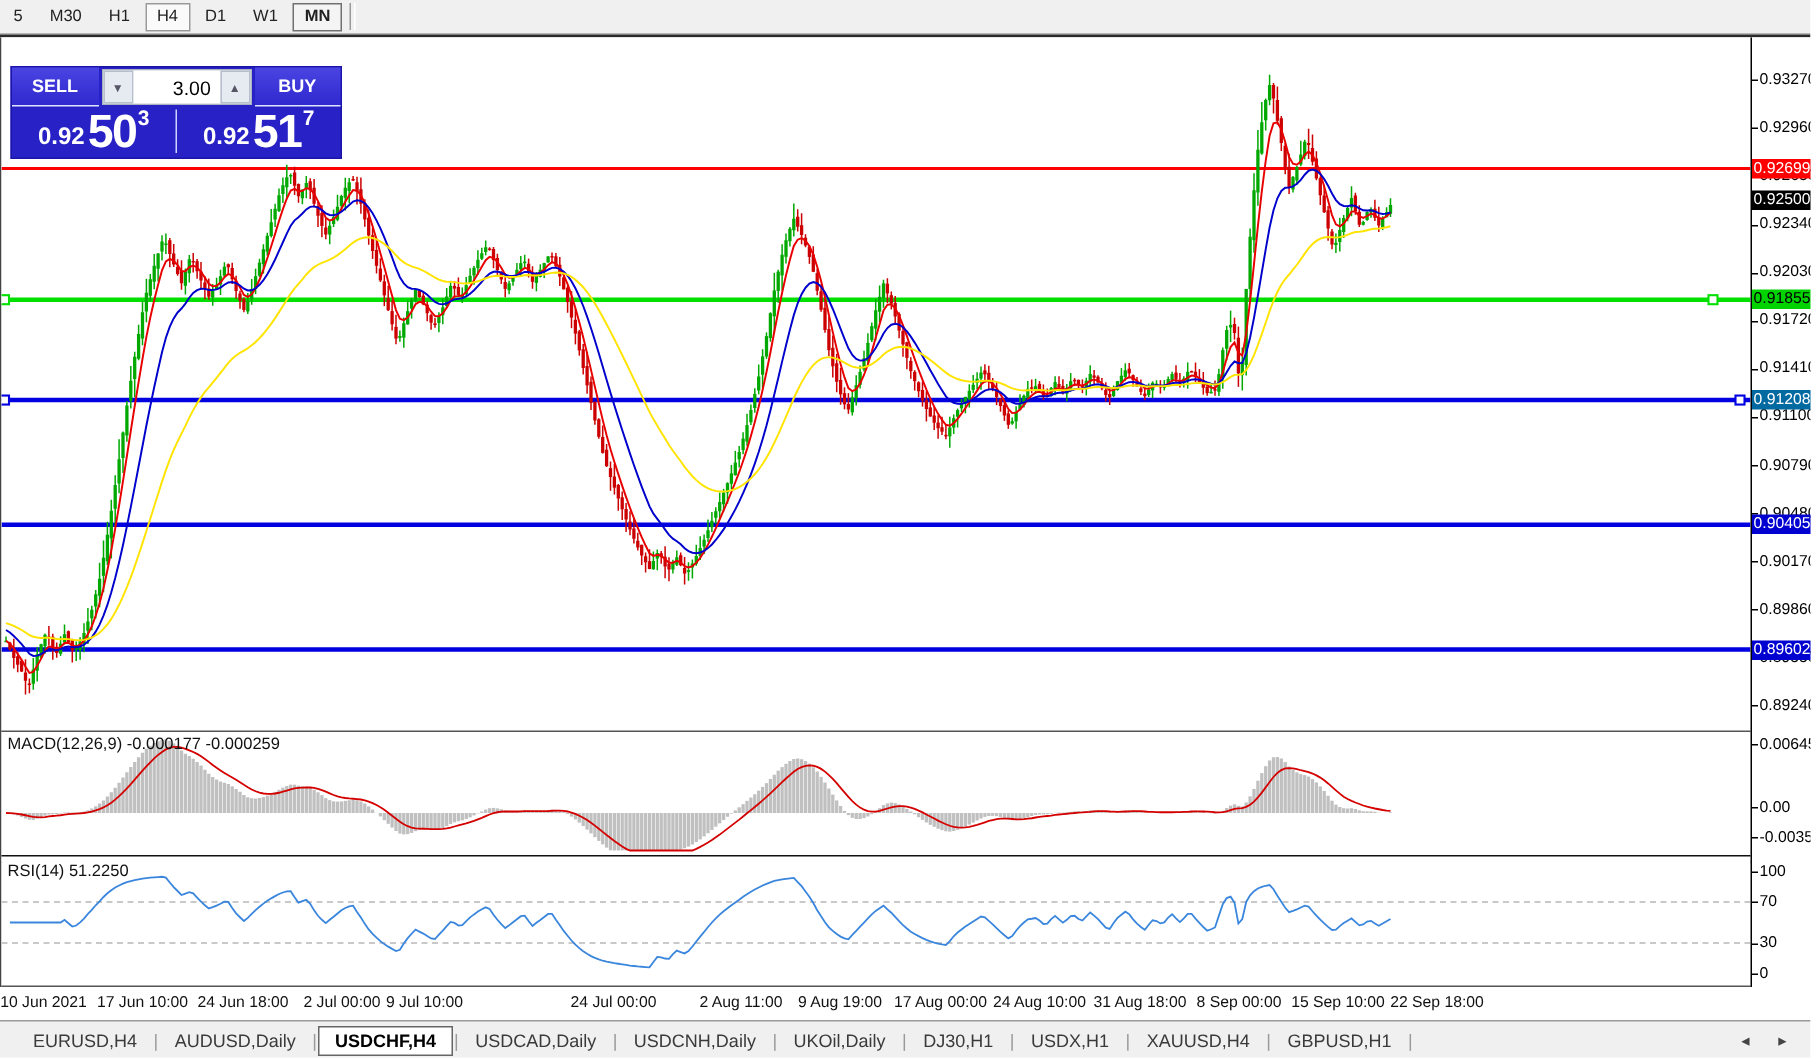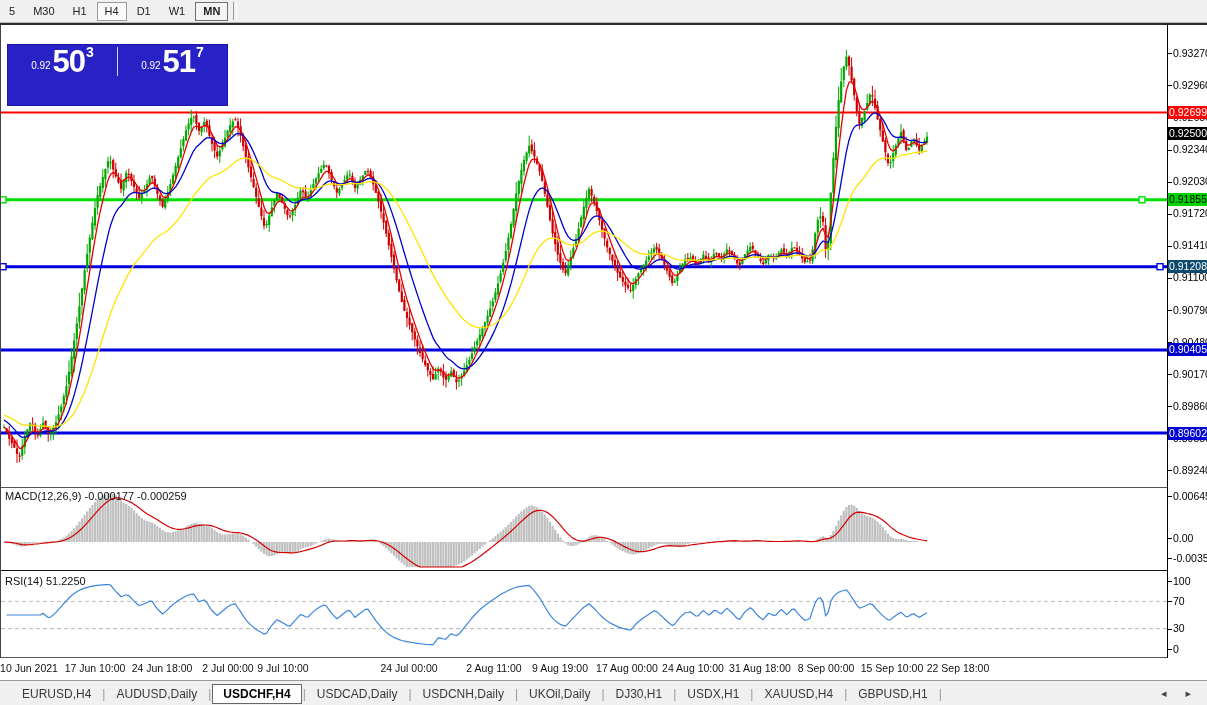--- a/index.html
+++ b/index.html
@@ -32,21 +32,21 @@
   #chart-title .tri{font-size:9px;vertical-align:1px;margin-right:3px;}
   #trade-panel{position:absolute;left:6px;top:19px;width:219px;height:60px;background:#2822c6;border:1px solid #1a15a8;}
   #tp-row1{display:flex;height:26px;align-items:stretch;}
   .tp-btn{width:58px;color:#fff;font-size:12px;font-weight:bold;text-align:center;line-height:24px;
     background:linear-gradient(#4a44e2,#2f29cf);border-bottom:1px solid #dfe4ff;cursor:default;}
   #tp-spinner{flex:1;display:flex;background:#dfe3ea;border:1px solid #aab2c0;margin:1px 2px;}
   #tp-dn,#tp-up{width:18px;background:#e6eaf1;color:#556;font-size:8px;text-align:center;line-height:22px;border:1px solid #b7bfcc;}
   #tp-vol{flex:1;background:#fff;border:none;font-size:13px;text-align:right;padding-right:6px;color:#000;width:50px;font-family:"Liberation Sans",sans-serif;}
   #tp-row2{display:flex;height:33px;}
   .tp-quote{flex:1;color:#fff;display:flex;align-items:flex-end;justify-content:center;padding-bottom:2px;}
-  .tp-quote .small{font-size:10px;font-weight:normal;margin-right:2px;line-height:20px;}
+  .tp-quote .small{font-size:16px;font-weight:bold;margin-right:2px;line-height:20px;}
   .tp-quote .big{font-size:31px;font-weight:bold;line-height:28px;letter-spacing:-1px;}
   .tp-quote .sup{font-size:14px;font-weight:bold;line-height:12px;margin-left:1px;align-self:flex-start;margin-top:1px;}
   #tp-mid-sep{width:1px;background:#cdd3ff;margin:2px 0;}
   .ind-label{position:absolute;left:4px;font-size:11px;color:#111;white-space:nowrap;}
   
   #date-axis{position:absolute;left:0;top:658px;width:1207px;height:22px;background:#fff;}
   .dlab{position:absolute;top:4px;font-size:10.5px;color:#111;white-space:nowrap;transform:translateX(-50%);}
   
   #tab-bar{position:absolute;left:0;top:680px;width:1207px;height:25px;background:#f0f0f0;border-top:1px solid #999;
     display:flex;align-items:center;font-size:12px;color:#3a3a3a;}
@@ -1192,41 +1192,50 @@
         <div class="ytick" style="top: 349.202px;"></div>
         <div class="ylab" style="top: 374.793px;">0.89860</div>
         <div class="ytick" style="top: 381.293px;"></div>
         <div class="ylab" style="top: 406.884px;">0.89550</div>
         <div class="ytick" style="top: 413.384px;"></div>
         <div class="ylab" style="top: 438.975px;">0.89240</div>
         <div class="ytick" style="top: 445.475px;"></div>
         <div class="ytag" style="top: 80.8995px; background: rgb(255, 0, 0); color: rgb(255, 255, 255);">0.92699</div>
         <div class="ytag" style="top: 101.5px; background: rgb(0, 0, 0); color: rgb(255, 255, 255);">0.92500</div>
         <div class="ytag" style="top: 168.27px; background: rgb(0, 211, 0); color: rgb(0, 0, 0);">0.91855</div>
-        <div class="ytag" style="top: 235.248px; background: #0c4a6e; color: rgb(255, 255, 255);">0.91208</div>
+        <div class="ytag" style="top: 235.248px; background: #0369a1; color: rgb(255, 255, 255);">0.91208</div>
         <div class="ytag" style="top: 318.374px; background: rgb(0, 0, 208); color: rgb(255, 255, 255);">0.90405</div>
         <div class="ytag" style="top: 401.501px; background: rgb(0, 0, 208); color: rgb(255, 255, 255);">0.89602</div>
         <div class="ylab" style="top: 465px;">0.006451</div>
         <div class="ytick" style="top: 471px;"></div>
         <div class="ylab" style="top: 507px;">0.00</div>
         <div class="ytick" style="top: 513px;"></div>
         <div class="ylab" style="top: 527px;">-0.003507</div>
         <div class="ytick" style="top: 533px;"></div>
         <div class="ylab" style="top: 549.5px;">100</div>
         <div class="ytick" style="top: 556px;"></div>
         <div class="ylab" style="top: 569.9px;">70</div>
         <div class="ytick" style="top: 576.4px;"></div>
         <div class="ylab" style="top: 597.1px;">30</div>
         <div class="ytick" style="top: 603.6px;"></div>
         <div class="ylab" style="top: 617.5px;">0</div>
         <div class="ytick" style="top: 624px;"></div>
       </div>
 
 
     <div id="trade-panel">
+      <div id="tp-row1">
+        <div class="tp-btn">SELL</div>
+        <div id="tp-spinner">
+          <div id="tp-dn"><span>▼</span></div>
+          <input id="tp-vol" value="3.00" style="">
+          <div id="tp-up"><span>▲</span></div>
+        </div>
+        <div class="tp-btn">BUY</div>
+      </div>
       <div id="tp-row2">
         <div class="tp-quote">
           <span class="small">0.92</span>
           <span class="big">50</span>
           <span class="sup">3</span>
         </div>
         <div id="tp-mid-sep"></div>
         <div class="tp-quote">
           <span class="small">0.92</span>
           <span class="big">51</span>

